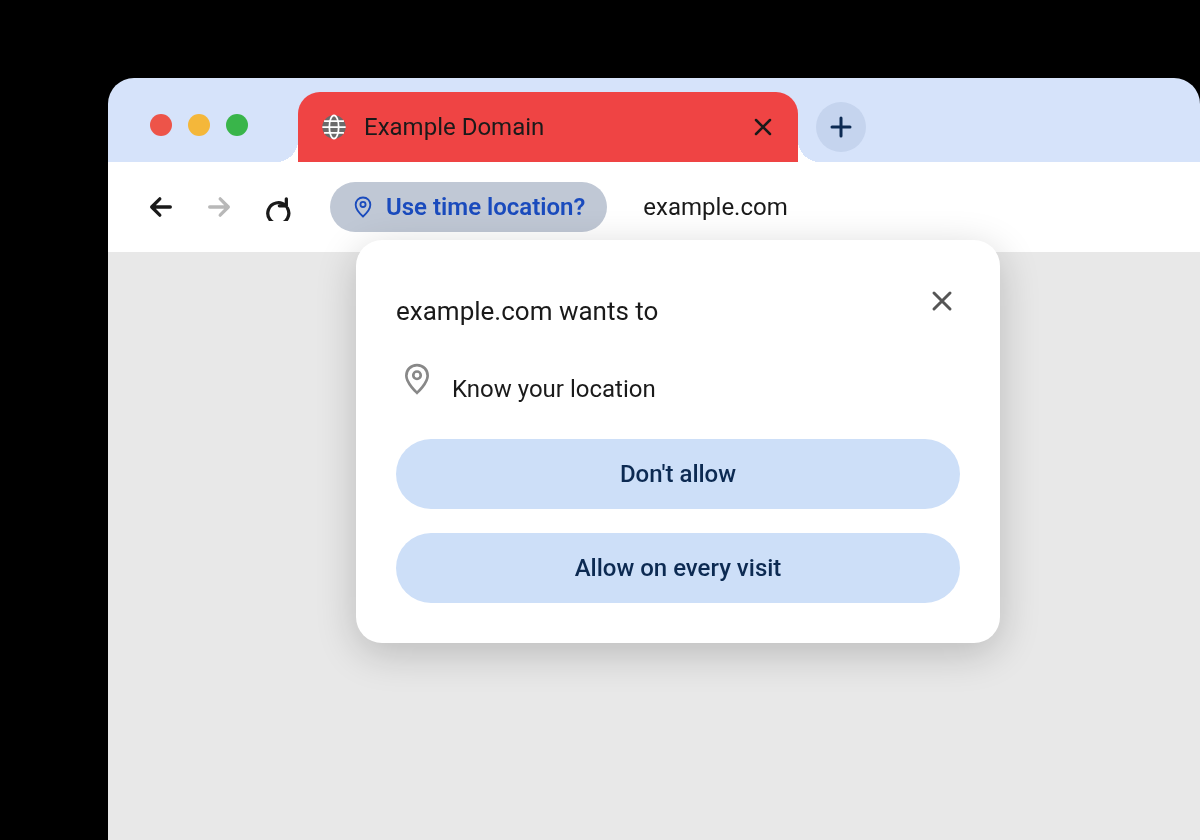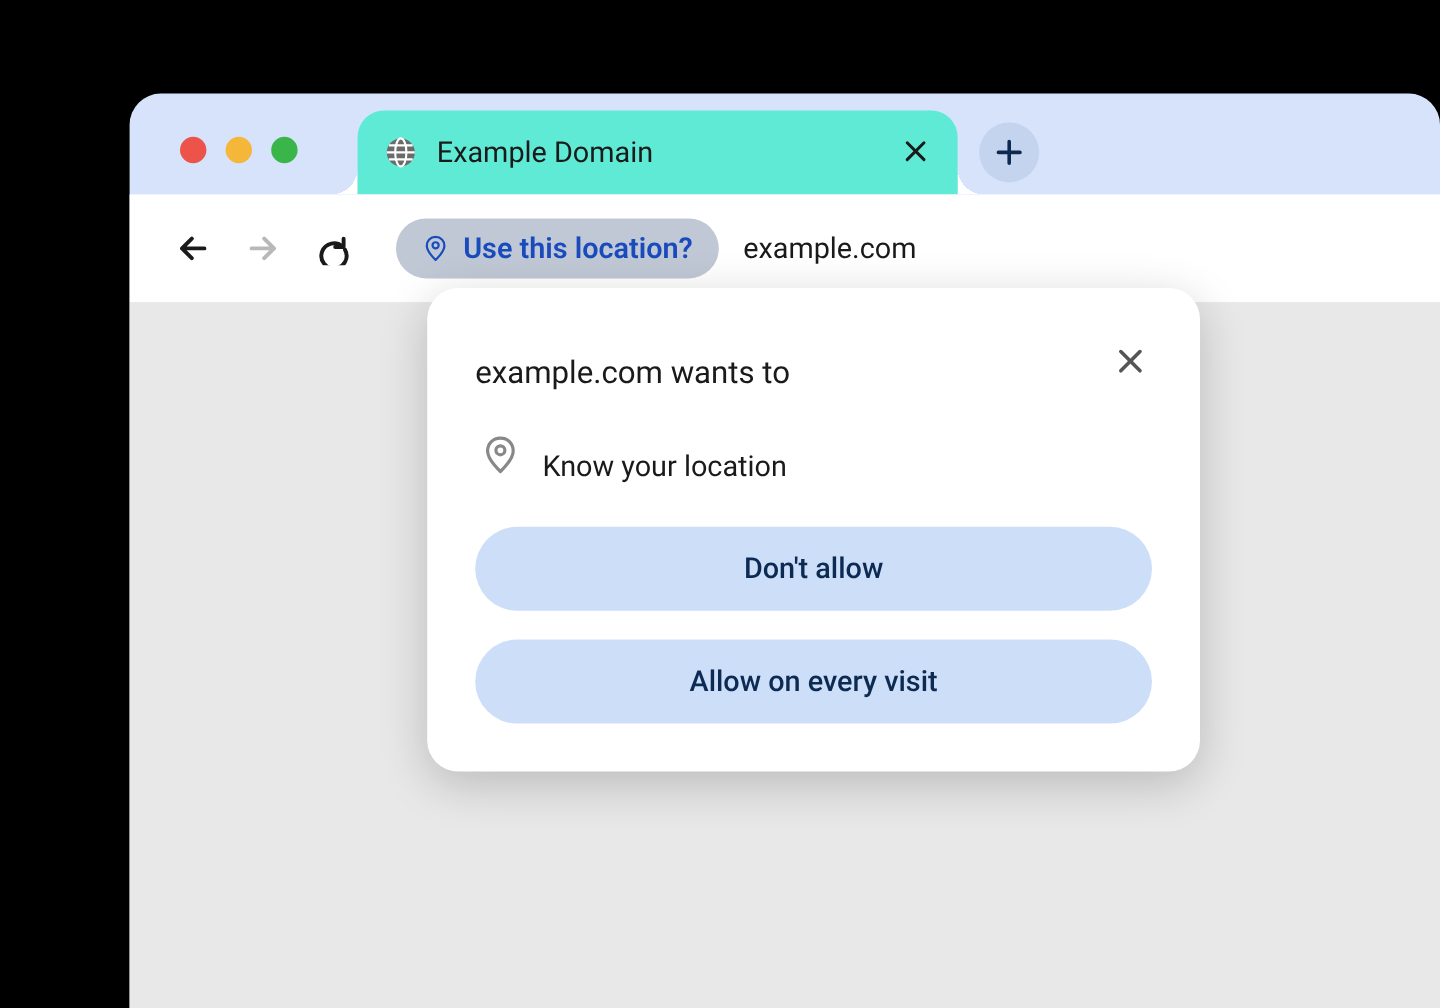--- a/index.html
+++ b/index.html
@@ -34,21 +34,21 @@
     }
     .dot-red { background: #ed5449; }
     .dot-yellow { background: #f4b73a; }
     .dot-green { background: #39b54a; }
     .tab {
       position: absolute;
       top: 14px;
       left: 190px;
       width: 500px;
       height: 70px;
-      background: #5eead4;
+      background: #ef4444;
       border-radius: 22px 22px 0 0;
       display: flex;
       align-items: center;
       padding: 0 22px;
       gap: 16px;
       justify-content: flex-end;
     }
     .tab::before, .tab::after {
       content: "";
       position: absolute;
@@ -140,21 +140,21 @@
     .chip-icon {
       width: 22px;
       height: 22px;
     }
     .chip-text {
       font-size: 24px;
       font-weight: 600;
       color: #1a4bbd;
     }
     .address-text {
-      margin-left: 12px;
+      margin-left: 28px;
       font-size: 24px;
       color: #1a1a1a;
     }
     .page-content {
       position: absolute;
       top: 174px;
       left: 0;
       right: 0;
       bottom: 0;
       background: #e8e8e8;
@@ -272,21 +272,21 @@
       <svg class="nav-arrow" viewBox="0 0 24 24">
         <path d="M20 5 V11 H14" stroke="#1a1a1a" stroke-width="2.8" stroke-linecap="round" stroke-linejoin="round" fill="none"></path>
         <path d="M19.5 11 A9 9 0 1 0 21 13" stroke="#1a1a1a" stroke-width="2.8" stroke-linecap="round" fill="none"></path>
       </svg>
     </div>
     <div class="permission-chip">
       <svg class="chip-icon" viewBox="0 0 24 30">
         <path d="M12 2 C6 2 2 6.5 2 12 C2 19 12 28 12 28 S22 19 22 12 C22 6.5 18 2 12 2 Z" fill="none" stroke="#1a4bbd" stroke-width="2.5"></path>
         <circle cx="12" cy="11.5" r="3.5" fill="none" stroke="#1a4bbd" stroke-width="2.5"></circle>
       </svg>
-      <span class="chip-text">Use this location?</span>
+      <span class="chip-text">Use time location?</span>
     </div>
     <span class="address-text">example.com</span>
   </div>
 
   <div class="page-content"></div>
 
   <div class="permission-dialog">
     <div class="dialog-header">
       <span class="dialog-title">example.com wants to</span>
       <div class="dialog-close">

